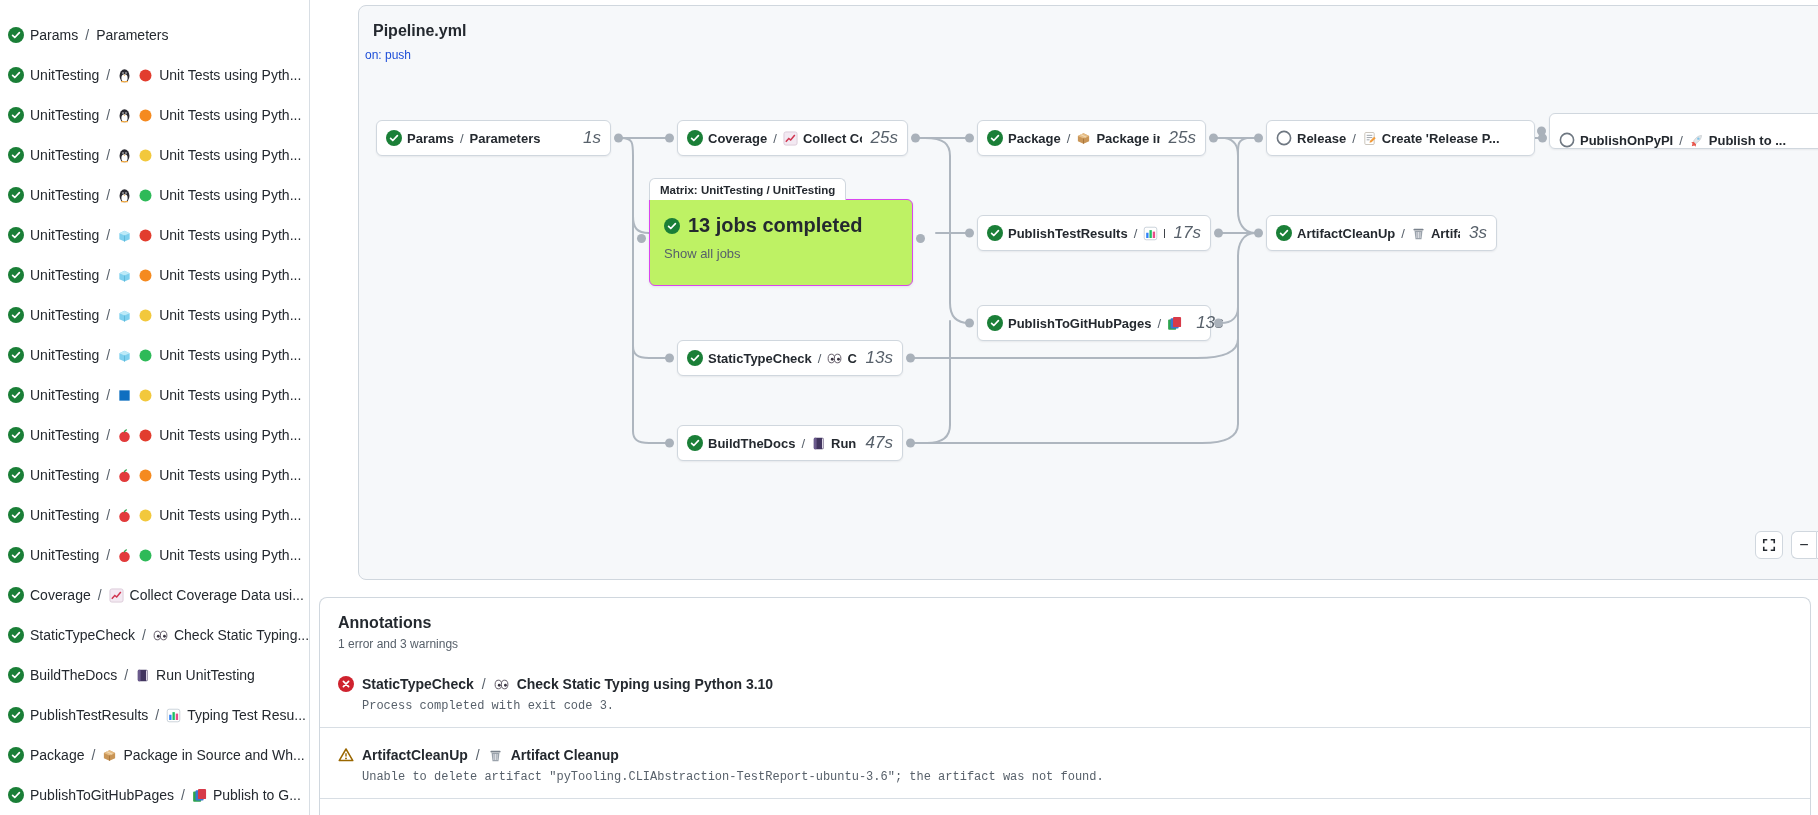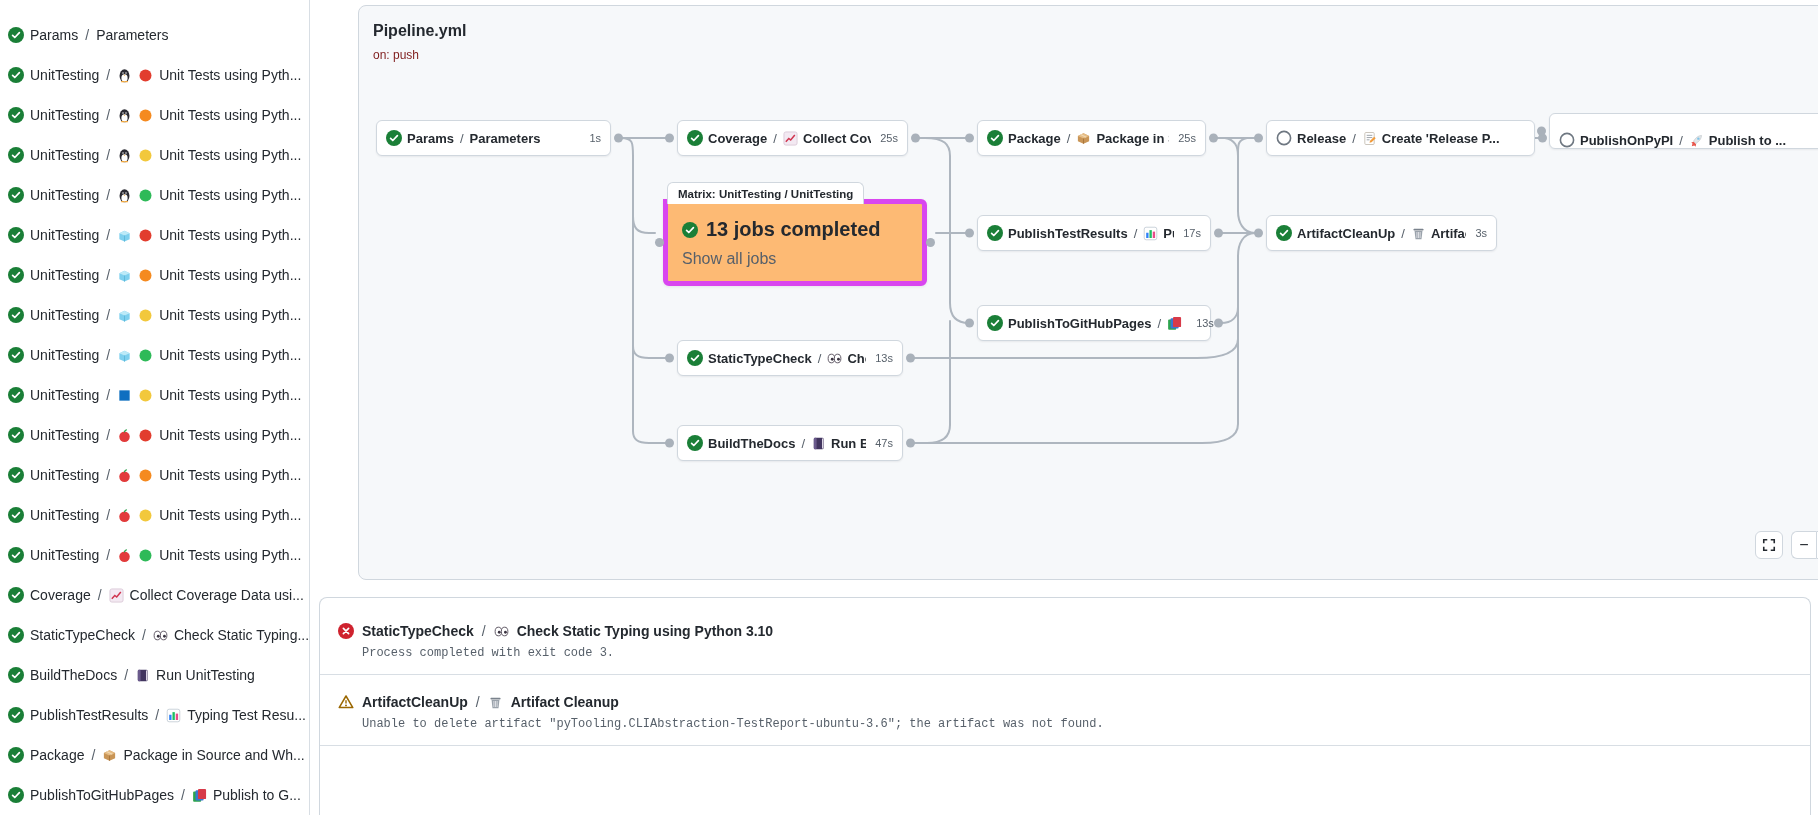--- a/index.html
+++ b/index.html
@@ -12,42 +12,42 @@
   .side-item{height:40px;display:flex;align-items:center;gap:6px;padding:0 6px 0 8px;
              font-size:14px;color:#24292f;white-space:nowrap;overflow:hidden;cursor:pointer;}
   .side-item .sep{color:#57606a;margin:0 1px;}
   .icn{display:inline-flex;align-items:center;justify-content:center;flex:none;}
   .icn svg{display:block;}
 
   
   .graph-panel{position:absolute;left:319px;top:5px;width:1492px;height:575px;
                background:#f6f8fa;border:1px solid #d0d7de;border-radius:8px;box-sizing:border-box;overflow:hidden;margin-left:39px;}
   .graph-title{position:absolute;left:14px;top:16px;font-size:16px;font-weight:700;color:#24292f;}
-  .graph-sub{position:absolute;left:14px;top:42px;font-size:12px;color:#7f1d1d;}
+  .graph-sub{position:absolute;left:6px;top:42px;font-size:12px;color:#1d4ed8;}
   svg.edges{position:absolute;left:0;top:0;width:1492px;height:575px;}
   svg.edges path{stroke:#aeb6bf;stroke-width:2;fill:none;stroke-linecap:round;}
 
   .node{position:absolute;height:36px;background:#fff;border:1px solid #d0d7de;border-radius:6px;
         box-shadow:0 1px 2px rgba(31,35,40,.07);display:flex;align-items:center;gap:5px;
         padding:0 9px;box-sizing:border-box;font-size:13px;font-weight:600;white-space:nowrap;cursor:pointer;}
   .node .sep{color:#57606a;font-weight:400;margin:0 1px;}
   .node .step{overflow:hidden;text-overflow:clip;min-width:0;flex:0 1 auto;}
-  .node .dur{margin-left:auto;font-size:11px;font-weight:400;color:#57606a;padding-left:4px;}
+  .node .dur{margin-left:auto;font-size:17px;font-weight:400;color:#57606a;padding-left:4px;font-style:italic;}
   .dot{position:absolute;width:9px;height:9px;border-radius:50%;background:#a9b1ba;top:50%;transform:translateY(-50%);}
   .dot.l{left:-13px;} .dot.r{right:-13px;}
 
   
-  .matrix{position:absolute;left:304px;top:193px;width:264px;height:87px;background:#fdba74;
-          border:5px solid #d946ef;border-radius:0 6px 6px 6px;box-shadow:0 1px 3px rgba(31,35,40,.08);box-sizing:border-box;}
+  .matrix{position:absolute;left:290px;top:193px;width:264px;height:87px;background:#bef264;
+          border:1px solid #d946ef;border-radius:0 6px 6px 6px;box-shadow:0 1px 3px rgba(31,35,40,.08);box-sizing:border-box;}
   .matrix-tab{position:absolute;left:-1px;top:-22px;height:22px;background:#fff;border:1px solid #d0d7de;
               border-bottom:none;border-radius:6px 6px 0 0;padding:0 10px;display:flex;align-items:center;
               font-size:11.5px;font-weight:700;color:#24292f;box-sizing:border-box;white-space:nowrap;}
   .matrix .dot{top:34px;transform:none;}
   .matrix-row{display:flex;align-items:center;gap:8px;margin:14px 0 0 14px;font-size:20px;font-weight:700;}
-  .matrix-link{margin:9px 0 0 14px;font-size:16px;color:#57606a;cursor:pointer;display:inline-block;}
+  .matrix-link{margin:9px 0 0 14px;font-size:13px;color:#57606a;cursor:pointer;display:inline-block;}
 
   
   .gcontrols{position:absolute;right:8px;bottom:20px;display:flex;gap:8px;align-items:center;}
   .ctl{background:#fff;border:1px solid #d0d7de;border-radius:6px;height:28px;display:flex;align-items:center;
        justify-content:center;color:#57606a;cursor:pointer;box-sizing:border-box;}
   .ctl.fs{width:28px;}
   .zoomgroup{display:flex;}
   .zoomgroup .zbtn{width:25px;font-size:16px;color:#24292f;}
   .zoomgroup .zbtn:first-child{border-radius:6px 0 0 6px;border-right:none;}
   .zoomgroup .zbtn:last-child{border-radius:0 6px 6px 0;}
@@ -745,20 +745,24 @@
       </svg>
     </div>
     <div class="zoomgroup">
       <div class="ctl zbtn">−</div>
       <div class="ctl zbtn">+</div>
     </div>
   </div>
 </section>
 
 <section class="annot-panel">
+  <div class="annot-head">
+    <div class="annot-title">Annotations</div>
+    <div class="annot-sub">1 error and 3 warnings</div>
+  </div>
   <div id="annot-items">
       <div class="annot-item">
         <div class="annot-line">
           <span class="icn">
             <svg width="16" height="16" viewBox="0 0 16 16">
               <circle cx="8" cy="8" r="8" fill="#cf222e"></circle>
               <path d="M5.4 5.4l5.2 5.2 M10.6 5.4l-5.2 5.2" stroke="#fff" stroke-width="1.7" stroke-linecap="round"></path>
             </svg>
           </span>
           <span>StaticTypeCheck</span>

